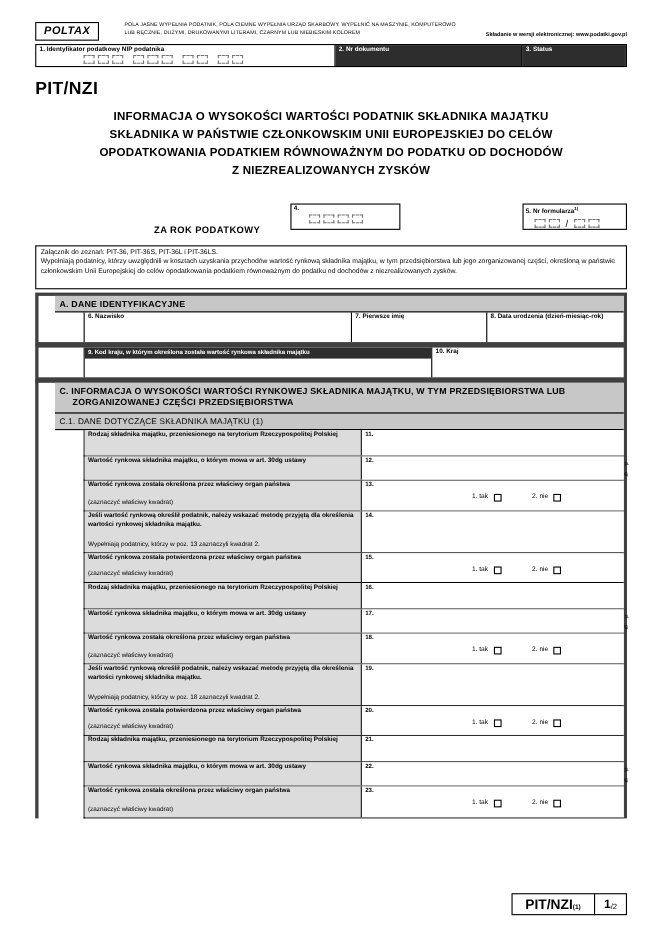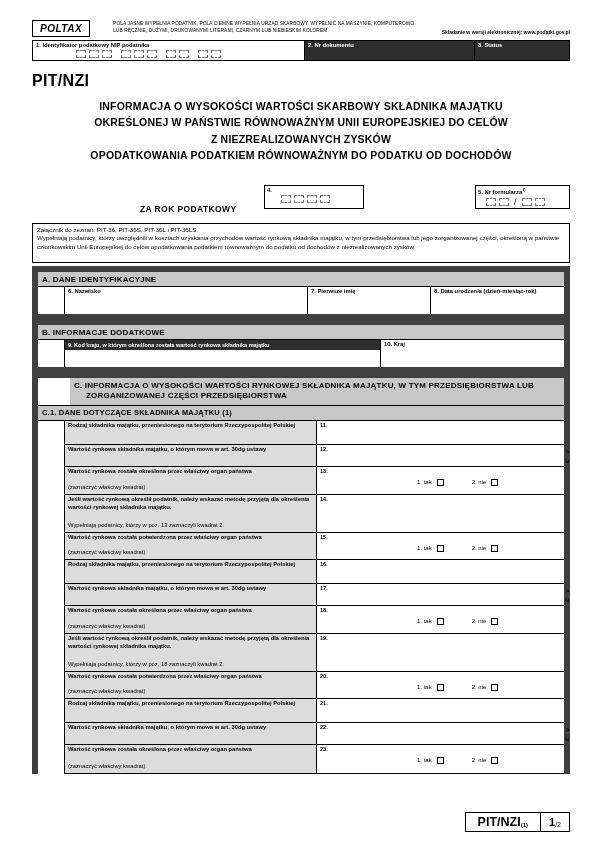--- a/index.html
+++ b/index.html
@@ -44,37 +44,37 @@
   .box5 { right:0; width:95px; }
   .fieldbox .flabel { font-size:5.8px; font-weight:bold; padding:1px 2px; display:block; }
   .box4 .comb { margin:1px 0 0 16px; }
   .box5 .comb { margin:1px 0 0 10px; }
   sup.fn { font-size:4px; vertical-align:super; font-weight:bold; }
 
   
   .notice { border:1px solid #000; margin-top:13px; padding:2px 4px 3px 4px; font-size:6.2px; line-height:1.35; min-height:40px; }
 
   
-  .section { border:6px solid #404040; margin-top:-1px; }
+  .section { border:3px solid #404040; margin-top:-1px;padding-left:15px; }
   .section.first { margin-top:3px; }
   .section.open-bottom { border-bottom:none; }
   .sbar { background:#c7c7c7; border-bottom:1px solid #000; padding:2.5px 4px; font-size:8px; font-weight:bold; letter-spacing:0.2px; }
-  .sbar.two { padding-left:16px; text-indent:-12px; line-height:1.35;margin-left:32px; }
+  .sbar.two { padding-left:16px; text-indent:-12px; line-height:1.35; }
   .srow { display:flex; margin-left:26px; border-left:1px solid #000; min-height:27px; }
   .fcell { border-right:1px solid #000; padding:1px 3px; font-size:5.8px; font-weight:bold; }
   .fcell:last-child { border-right:none; }
   .a-surname { width:243px; }
   .a-firstname { width:123px; }
   .a-birth { flex:1; }
   .b-left { width:316px; border-right:1px solid #000; }
   .dark-strip { display:block; background:#2d2d2d; color:#fff; font-size:5.5px; font-weight:bold; padding:2px 3px; }
   .b-right { flex:1; padding:1px 3px; font-size:5.8px; font-weight:bold; }
 
   
-  .subbar { background:#c7c7c7; border-top:1px solid #000; border-bottom:1px solid #000; margin-top:-1px; padding:2.5px 4px; font-size:7.5px; font-weight:bold; letter-spacing:0.2px; }
+  .subbar { background:#c7c7c7; border-top:1px solid #000; border-bottom:1px solid #000; margin-top:-1px; padding:2.5px 4px; font-size:7.5px; font-weight:normal; letter-spacing:0.2px; }
   .ctable { margin-left:26px; }
   .crow { display:flex; border-left:1px solid #000; border-bottom:1px solid #000; position:relative; }
   .clabel { width:252px; background:#dcdcdc; border-right:1px solid #000; padding:1.5px 3px; font-size:5.8px; line-height:1.3; display:flex; flex-direction:column; }
   .clabel .lb { font-weight:bold; }
   .clabel .ln { margin-top:auto; font-weight:normal; padding-bottom:1px; }
   .cfield { flex:1; padding:1.5px 3px; font-size:5.6px; font-weight:bold; position:relative; background:#fff; }
   .r-kind { min-height:24px; }
   .r-value { min-height:22px; }
   .r-check { min-height:28px; }
   .r-method { min-height:38px; }
@@ -124,24 +124,24 @@
     <div class="idcell dark id-doc">
       <span>2. Nr dokumentu</span>
     </div>
     <div class="idcell dark id-status">
       <span>3. Status</span>
     </div>
   </div>
 
   <div class="formcode">PIT/NZI</div>
   <div class="maintitle">
-    <div>INFORMACJA O WYSOKOŚCI WARTOŚCI SKARBOWY SKŁADNIKA MAJĄTKU</div>
-    <div>OKREŚLONEJ W PAŃSTWIE RÓWNOWAŻNYM UNII EUROPEJSKIEJ DO CELÓW</div>
+    <div>INFORMACJA O WYSOKOŚCI WARTOŚCI PODATNIK SKŁADNIKA MAJĄTKU</div>
+    <div>SKŁADNIKA W PAŃSTWIE CZŁONKOWSKIM UNII EUROPEJSKIEJ DO CELÓW</div>
+    <div>OPODATKOWANIA PODATKIEM RÓWNOWAŻNYM DO PODATKU OD DOCHODÓW</div>
     <div>Z NIEZREALIZOWANYCH ZYSKÓW</div>
-    <div>OPODATKOWANIA PODATKIEM RÓWNOWAŻNYM DO PODATKU OD DOCHODÓW</div>
   </div>
 
   <div class="taxrow">
     <span class="taxlabel">ZA ROK PODATKOWY</span>
     <div class="fieldbox box4">
       <span class="flabel">4.</span>
       <span class="comb">
           <i></i>
           <i></i>
           <i></i>
@@ -174,21 +174,20 @@
       <div class="fcell a-firstname">
         <span>7. Pierwsze imię</span>
       </div>
       <div class="fcell a-birth">
         <span>8. Data urodzenia (dzień-miesiąc-rok)</span>
       </div>
     </div>
   </div>
 
   <div class="section">
-    <div class="sbar">B. INFORMACJE DODATKOWE</div>
     <div class="srow">
       <div class="b-left">
         <span class="dark-strip">9. Kod kraju, w którym określona została wartość rynkowa składnika majątku</span>
       </div>
       <div class="b-right">
         <span>10. Kraj</span>
       </div>
     </div>
   </div>
 

